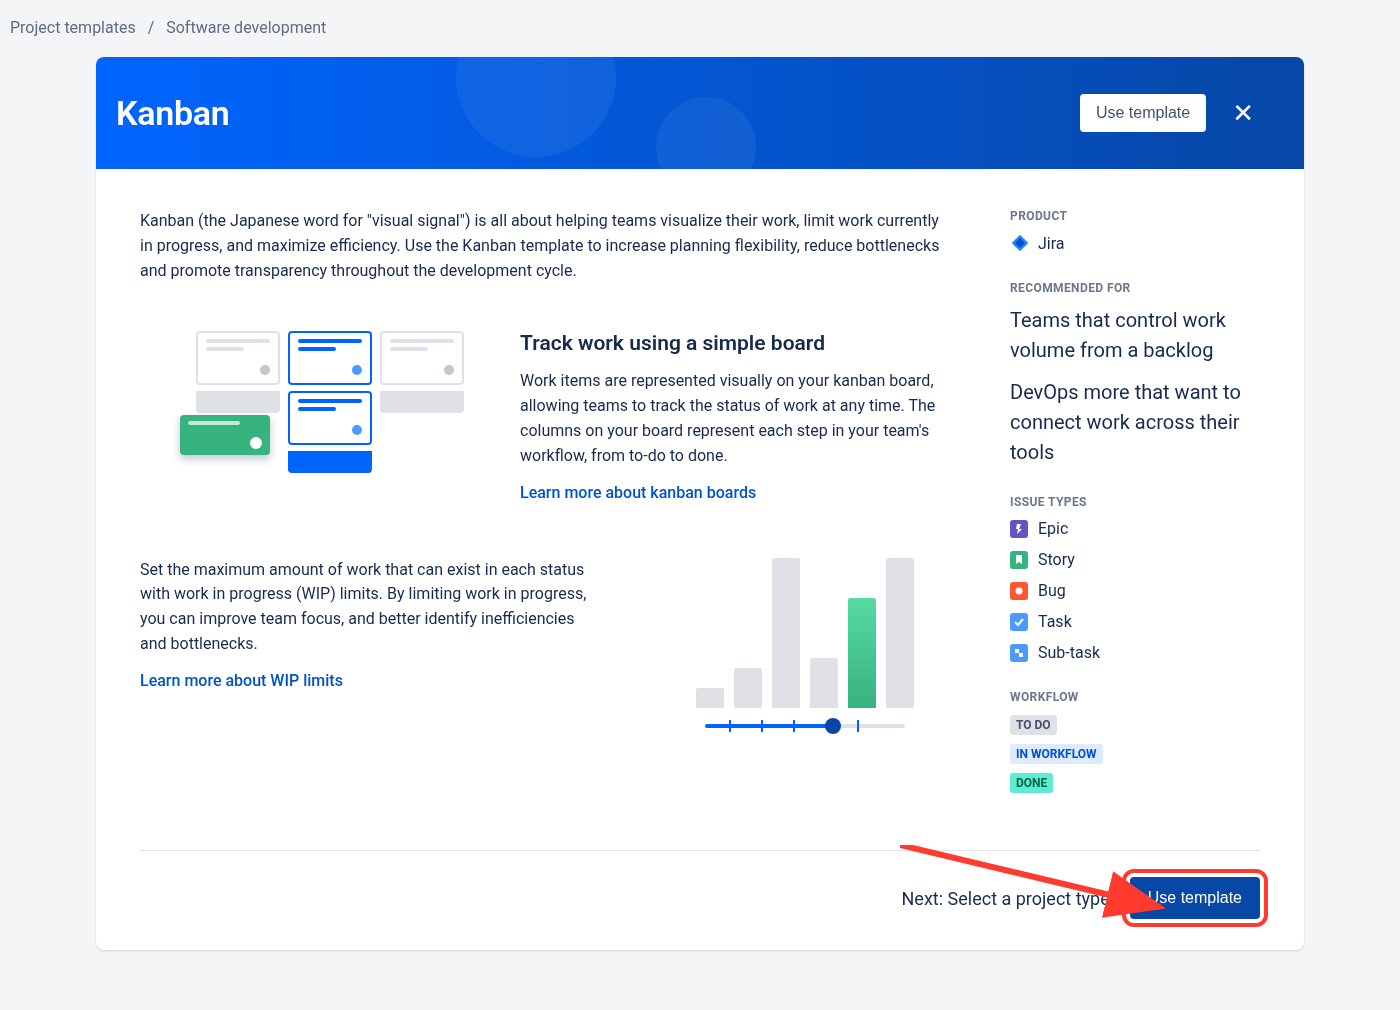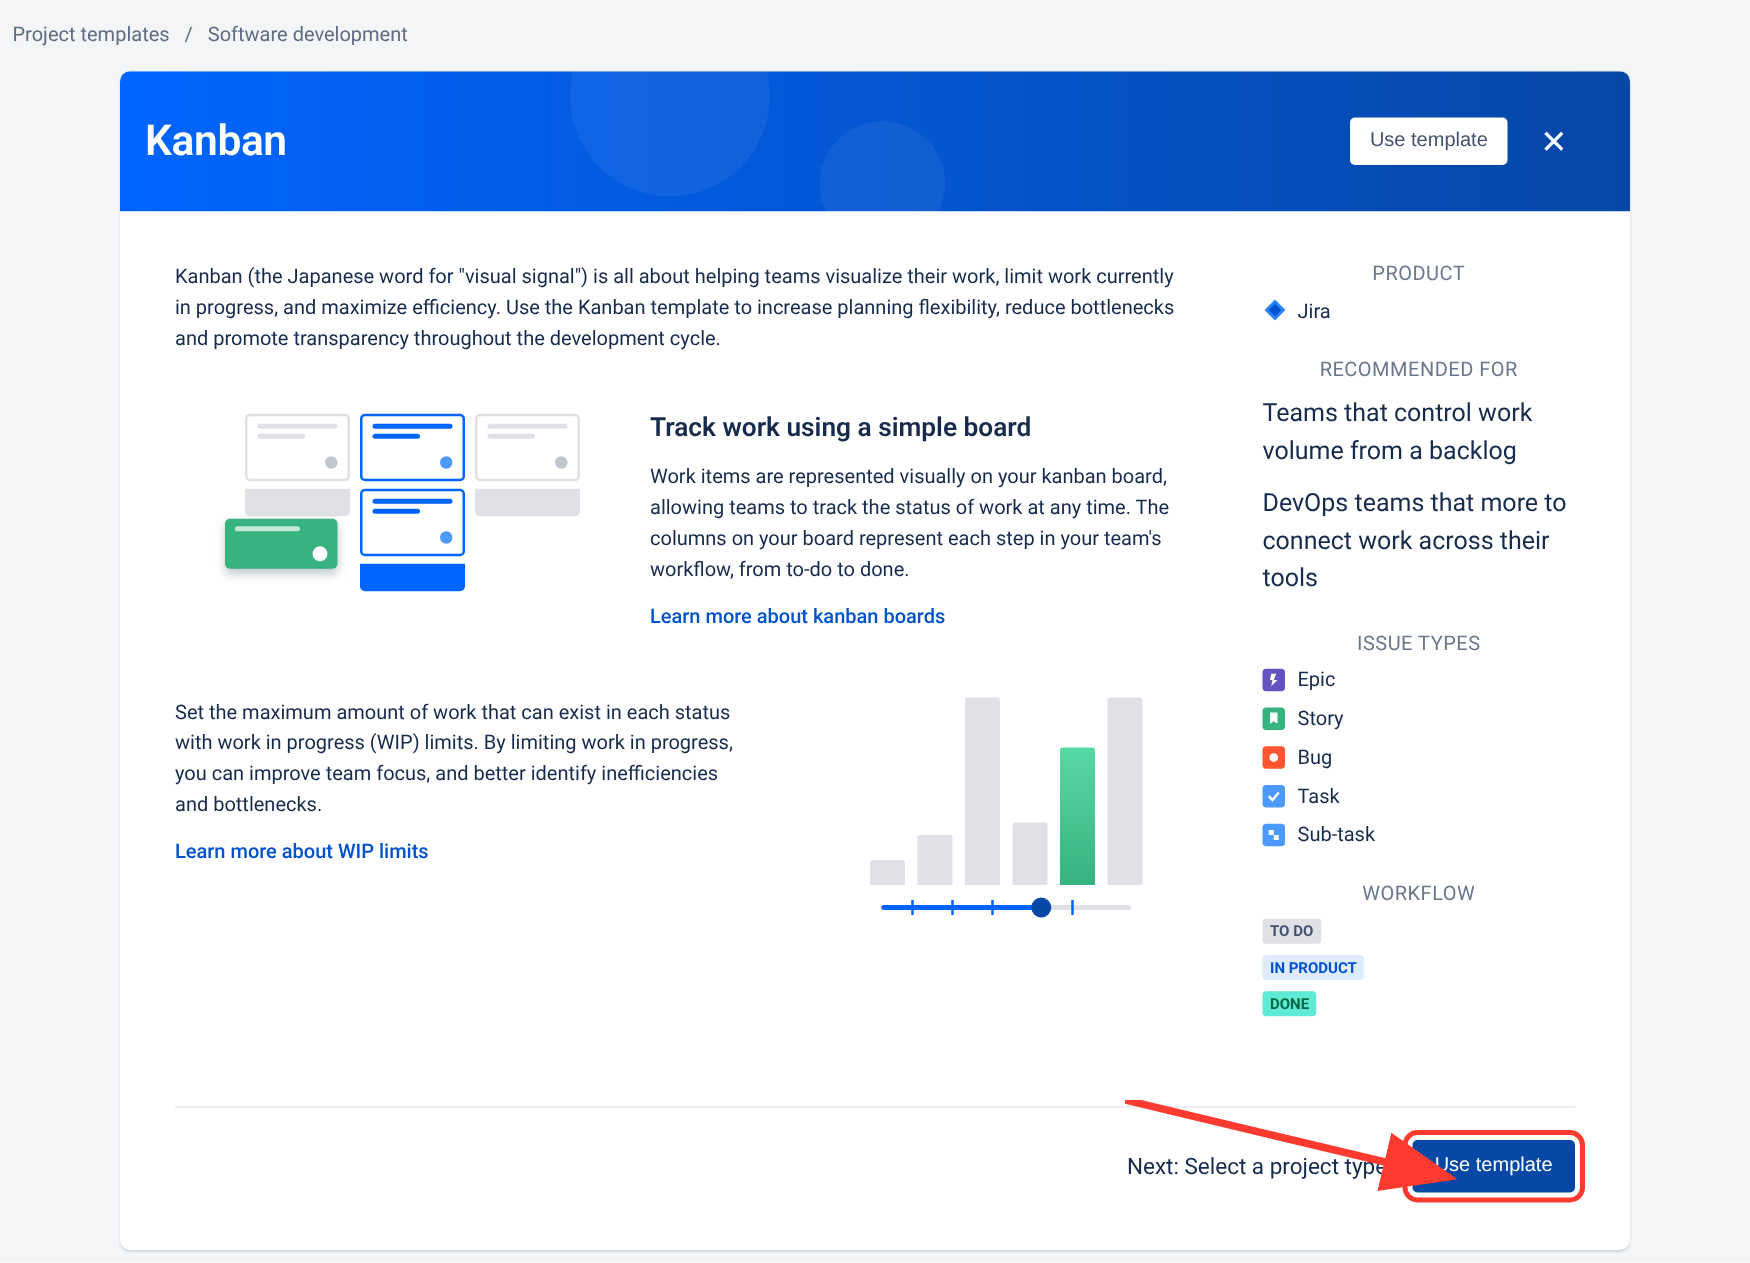--- a/index.html
+++ b/index.html
@@ -80,42 +80,42 @@
   .feature-row { display: flex; gap: 50px; margin-bottom: 56px; align-items: flex-start; }
   .feature-row.rev .feature-text { order: 1; }
   .feature-row.rev .feature-ill { order: 2; }
   .feature-ill { width: 330px; flex-shrink: 0; display:flex; align-items:center; justify-content:center; }
   .feature-text { flex: 1; }
   .feature-text h2 { font-size: 21px; font-weight: 600; margin-bottom: 14px; color: #172b4d; }
   .feature-text p { font-size: 16px; line-height: 1.55; color: #172b4d; margin-bottom: 14px; }
   .feature-text a { color: #0052cc; font-size: 16px; font-weight: 500; text-decoration: none; }
 
   
-  .side-label { font-size: 16px; font-weight: 400; color: #6b778c; letter-spacing: 0.4px; margin-bottom: 10px; text-transform: uppercase; text-align: center; }
+  .side-label { font-size: 12px; font-weight: 700; color: #6b778c; letter-spacing: 0.4px; margin-bottom: 10px; text-transform: uppercase; }
   .side-block { margin-bottom: 28px; }
   .prod-row { display: flex; align-items: center; gap: 8px; font-size: 16px; color: #172b4d; }
   .jira-icon { width: 20px; height: 20px; display:inline-flex; align-items:center; justify-content:center;}
   .rec-item { font-size: 20px; line-height: 1.5; color: #172b4d; margin-bottom: 12px; }
   .issue-row { display: flex; align-items: center; gap: 10px; margin-bottom: 12px; font-size: 16px; color: #172b4d; }
   .issue-icon { width: 18px; height: 18px; border-radius: 3px; display: inline-flex; align-items:center; justify-content:center; flex-shrink:0;}
   .issue-icon svg { width:12px; height:12px; }
   .ic-epic { background:#6554c0; }
   .ic-story { background:#36b37e; }
   .ic-bug { background:#ff5630; }
   .ic-task { background:#4c9aff; }
   .ic-subtask { background:#4c9aff; }
 
   .wf-badge { display:inline-block; font-size:12px; font-weight:700; padding:3px 6px; border-radius:3px; margin-bottom:8px; }
   .wf-todo { background:#dfe1e6; color:#42526e; }
   .wf-prog { background:#deebff; color:#0052cc; }
   .wf-done { background:#5eead4; color:#006644; }
 
   .footer {
     border-top: 1px solid #e1e4ea;
-    margin: 16px 44px;
+    margin: 1px 44px;
     padding: 26px 0 30px 0;
     display:flex;
     justify-content:flex-end;
     align-items:center;
     gap: 20px;
     position:relative;
   }
   .next-label { font-size: 18px; color:#172b4d; }
   .btn-use-bottom {
     background:#0747a6;
@@ -271,21 +271,21 @@
                 <path d="M12 6 L18 12 L12 18 L6 12 Z" fill="#0052cc"></path>
               </svg>
           </span>
           <span>Jira</span>
         </div>
       </div>
 
       <div class="side-block">
         <div class="side-label">RECOMMENDED FOR</div>
         <div class="rec-item">Teams that control work volume from a backlog</div>
-        <div class="rec-item">DevOps teams that more to connect work across their tools</div>
+        <div class="rec-item">DevOps more that want to connect work across their tools</div>
       </div>
 
       <div class="side-block">
         <div class="side-label">ISSUE TYPES</div>
         <div class="issue-row">
           <span class="issue-icon ic-epic">
               <svg viewBox="0 0 12 12">
                 <path d="M4 1 L8 1 L6 6 L9 6 L4 11 L5 6 L3 6 Z" fill="#fff"></path>
               </svg>
             </span>
@@ -322,21 +322,21 @@
                 <rect x="6" y="6" width="4" height="4" fill="#fff"></rect>
               </svg>
             </span>
           <span>Sub-task</span>
         </div>
       </div>
 
       <div class="side-block">
         <div class="side-label">WORKFLOW</div>
         <div><span class="wf-badge wf-todo">TO DO</span></div>
-        <div><span class="wf-badge wf-prog">IN PRODUCT</span></div>
+        <div><span class="wf-badge wf-prog">IN WORKFLOW</span></div>
         <div><span class="wf-badge wf-done">DONE</span></div>
       </div>
     </aside>
   </div>
 
   <div class="footer">
     <svg class="arrow" style="left:760px; top:-6px;" width="280" height="80" viewBox="0 0 280 80">
       <defs>
           <marker id="ah" markerWidth="12" markerHeight="12" refX="9" refY="4" orient="auto">
             <path d="M0 0 L10 4 L0 8 Z" fill="#ff3b30"></path>

